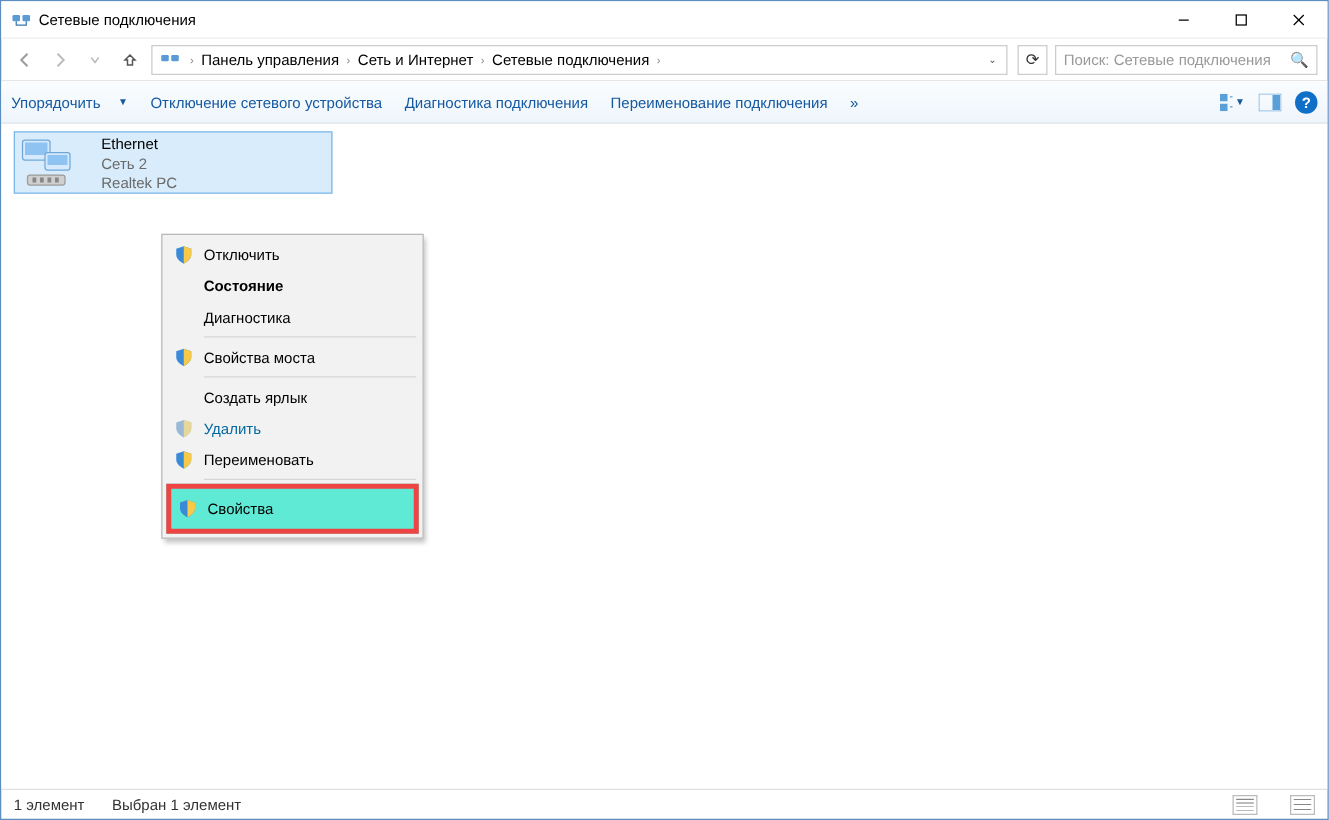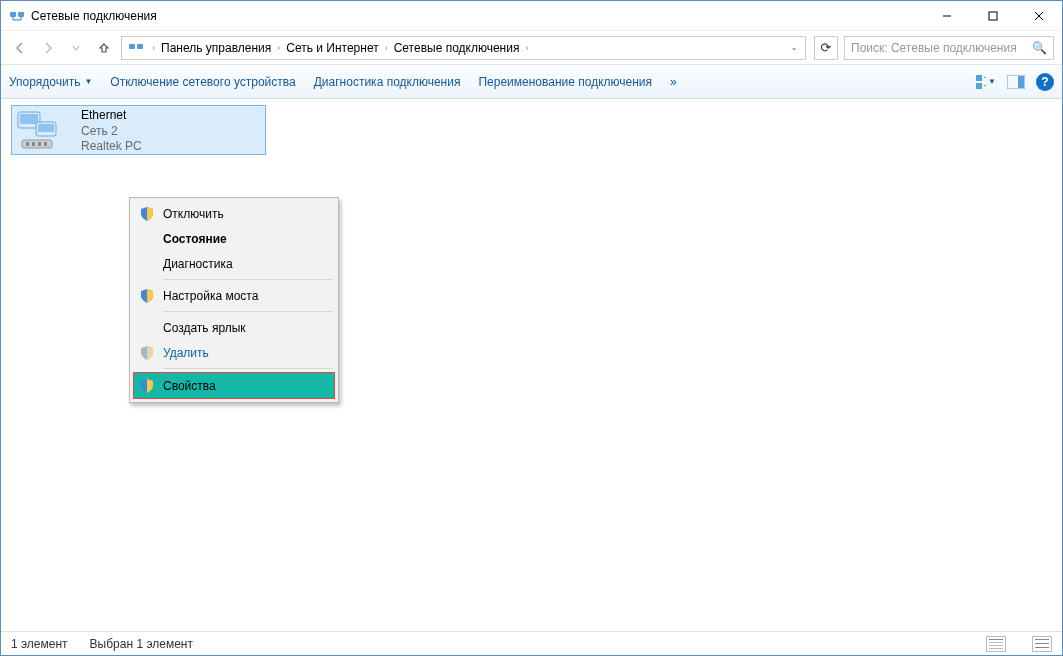--- a/index.html
+++ b/index.html
@@ -109,21 +109,21 @@
     display: flex;
     align-items: center;
     padding: 0 8px;
     gap: 18px;
   }
   .cmdbar .cmd {
     color: #1659a0;
     cursor: pointer;
     display: flex;
     align-items: center;
-    gap: 4px;
+    gap: 14px;
   }
   .cmdbar .spacer { flex: 1; }
   .cmdbar .right-icons { display: flex; align-items: center; gap: 10px; }
   .rico {
     width: 20px; height: 20px;
     display: flex; align-items: center; justify-content: center;
     color: #1659a0;
   }
   .help-icon {
     width: 18px; height: 18px; border-radius: 50%;
@@ -155,36 +155,36 @@
     width: 44px; height: 44px;
     flex-shrink: 0;
   }
   .ncitem .lines { display: flex; flex-direction: column; line-height: 1.3; }
   .ncitem .l1 { color: #000; }
   .ncitem .l2, .ncitem .l3 { color: #6a6a6a; }
 
   
   .ctxmenu {
     position: absolute;
-    left: 128px; top: 98px;
+    left: 128px; top: 88px;
     width: 210px;
     background: #f2f2f2;
     border: 1px solid #b8b8b8;
     box-shadow: 2px 3px 4px rgba(0,0,0,0.25);
     padding: 3px;
   }
   .ctxitem {
     height: 25px;
     display: flex;
     align-items: center;
     padding: 0 8px 0 6px;
     gap: 8px;
     cursor: default;
   }
-  .ctxitem.hover { background: #14b8a6; border: 1px solid #ef4444; height: 27px; padding-left: 5px; }
+  .ctxitem.hover { background: #5eead4; border: 4px solid #ef4444; height: 40px; padding-left: 5px; }
   .ctxitem .ci-icon { width: 16px; height: 16px; flex-shrink: 0; display:flex; align-items:center; justify-content:center; }
   .ctxitem .ci-text { flex: 1; }
   .ctxitem.disabled .ci-text { color: #0369a1; }
   .ctxitem.bold .ci-text { font-weight: bold; }
   .ctxsep {
     height: 1px;
     background: #d6d6d6;
     margin: 3px 2px 3px 30px;
   }
 
@@ -374,35 +374,44 @@
       <span class="ci-text">Диагностика</span>
     </div>
     <div class="ctxsep"></div>
     <div class="ctxitem">
       <span class="ci-icon">
           <svg viewBox="0 0 16 16">
             <path d="M8 1 L14 3 V8 C14 12 8 15 8 15 C8 15 2 12 2 8 V3 Z" fill="#3a8ad8"></path>
             <path d="M8 1 L14 3 V8 C14 12 8 15 8 15 V1 Z" fill="#f7c948"></path>
           </svg>
         </span>
-      <span class="ci-text">Настройка моста</span>
+      <span class="ci-text">Свойства моста</span>
     </div>
     <div class="ctxsep"></div>
     <div class="ctxitem">
       <span class="ci-icon"></span>
       <span class="ci-text">Создать ярлык</span>
     </div>
     <div class="ctxitem disabled">
       <span class="ci-icon">
           <svg viewBox="0 0 16 16">
             <path d="M8 1 L14 3 V8 C14 12 8 15 8 15 C8 15 2 12 2 8 V3 Z" fill="#9bb9d6"></path>
             <path d="M8 1 L14 3 V8 C14 12 8 15 8 15 V1 Z" fill="#e8d79b"></path>
           </svg>
         </span>
       <span class="ci-text">Удалить</span>
+    </div>
+    <div class="ctxitem">
+      <span class="ci-icon">
+          <svg viewBox="0 0 16 16">
+            <path d="M8 1 L14 3 V8 C14 12 8 15 8 15 C8 15 2 12 2 8 V3 Z" fill="#3a8ad8"></path>
+            <path d="M8 1 L14 3 V8 C14 12 8 15 8 15 V1 Z" fill="#f7c948"></path>
+          </svg>
+        </span>
+      <span class="ci-text">Переименовать</span>
     </div>
     <div class="ctxsep"></div>
     <div class="ctxitem hover">
       <span class="ci-icon">
           <svg viewBox="0 0 16 16">
             <path d="M8 1 L14 3 V8 C14 12 8 15 8 15 C8 15 2 12 2 8 V3 Z" fill="#3a8ad8"></path>
             <path d="M8 1 L14 3 V8 C14 12 8 15 8 15 V1 Z" fill="#f7c948"></path>
           </svg>
         </span>
       <span class="ci-text">Свойства</span>

